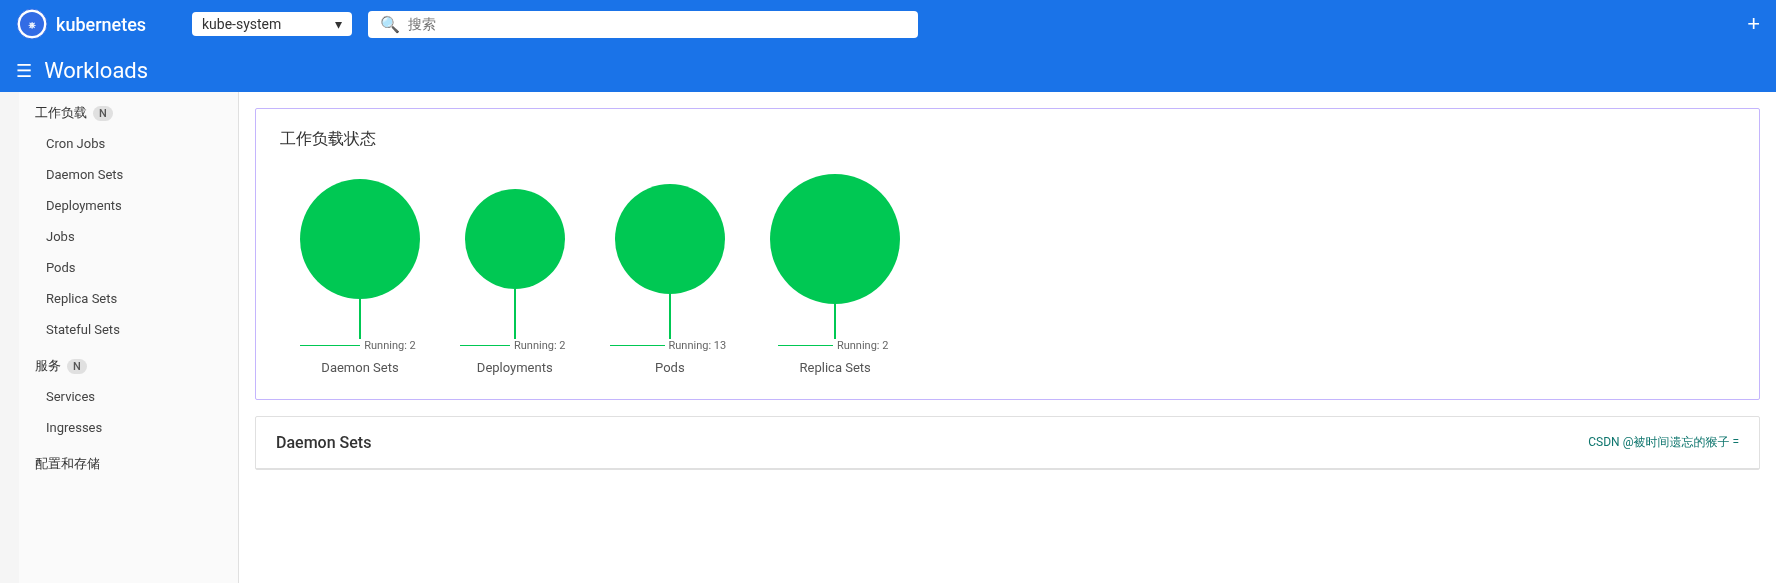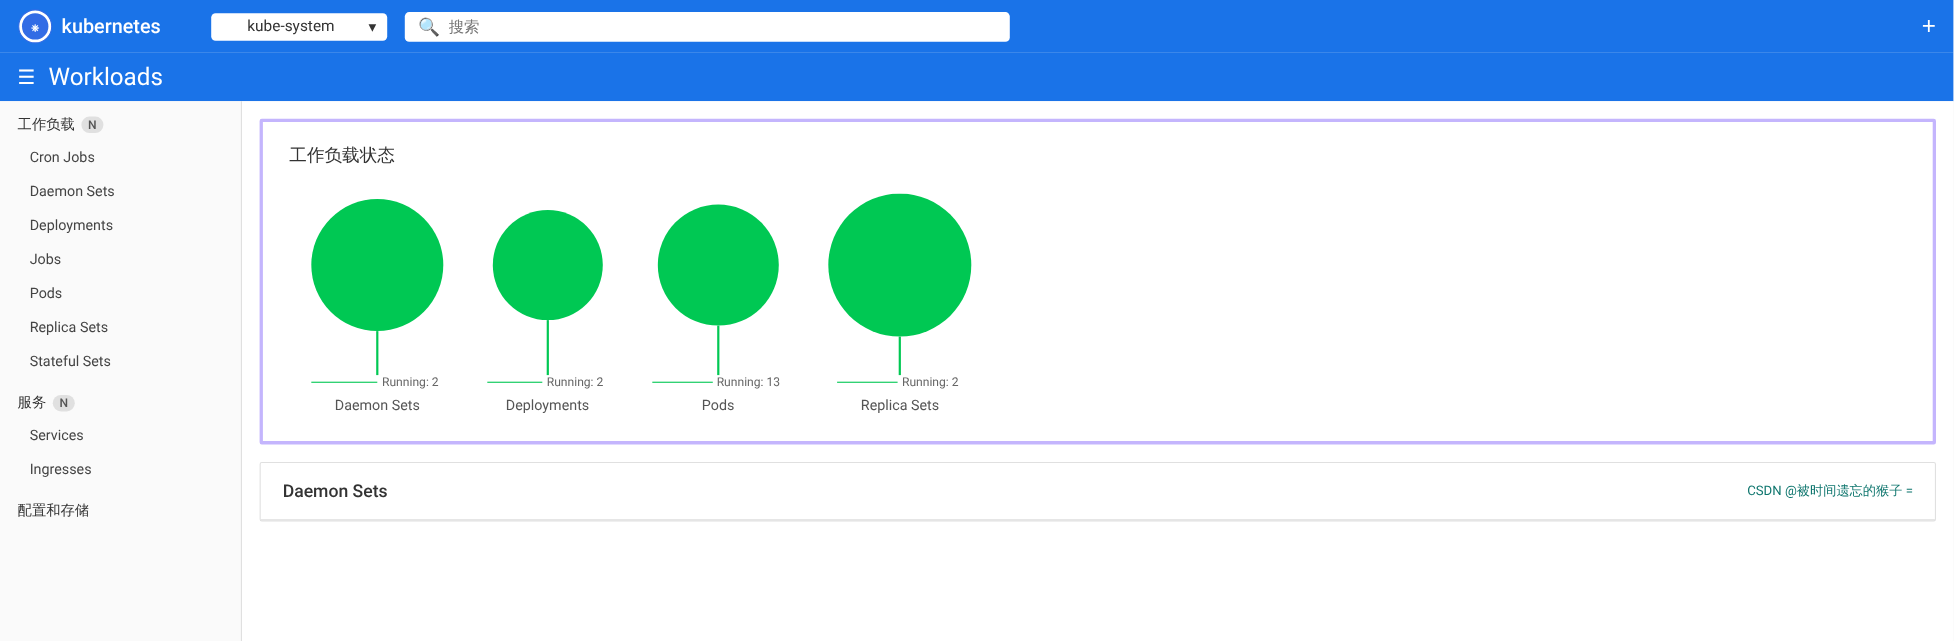--- a/index.html
+++ b/index.html
@@ -29,21 +29,20 @@
     }
     .namespace-select {
       display: flex;
       align-items: center;
       background: white;
       border-radius: 4px;
       padding: 4px 10px;
       gap: 8px;
       min-width: 160px;
       cursor: pointer;
-      text-align: center;
     }
     .namespace-text { font-size: 14px; color: #333; flex: 1; }
     .search-bar {
       display: flex;
       align-items: center;
       background: white;
       border-radius: 4px;
       padding: 4px 12px;
       flex: 1;
       max-width: 550px;
@@ -77,20 +76,21 @@
       padding: 0 16px;
       gap: 12px;
     }
     .hamburger { color: white; font-size: 18px; cursor: pointer; }
     .section-title { color: white; font-size: 22px; font-weight: 400; }
 
     
     .main-layout {
       display: flex;
       height: calc(583px - 48px - 44px);
+      margin-left: 19px;
     }
 
     
     .sidebar {
       width: 220px;
       background: #fafafa;
       border-right: 1px solid #e0e0e0;
       overflow-y: auto;
       flex-shrink: 0;
     }
@@ -122,21 +122,21 @@
     .content {
       flex: 1;
       overflow-y: auto;
       background: white;
       padding: 0;
     }
 
     
     .workload-status-card {
       background: white;
-      border: 3px solid #c4b5fd;
+      border: 1px solid #c4b5fd;
       border-radius: 2px;
       margin: 16px;
       padding: 20px 24px 24px;
     }
     .card-title {
       font-size: 16px;
       font-weight: 500;
       color: #333;
       margin-bottom: 24px;
     }

